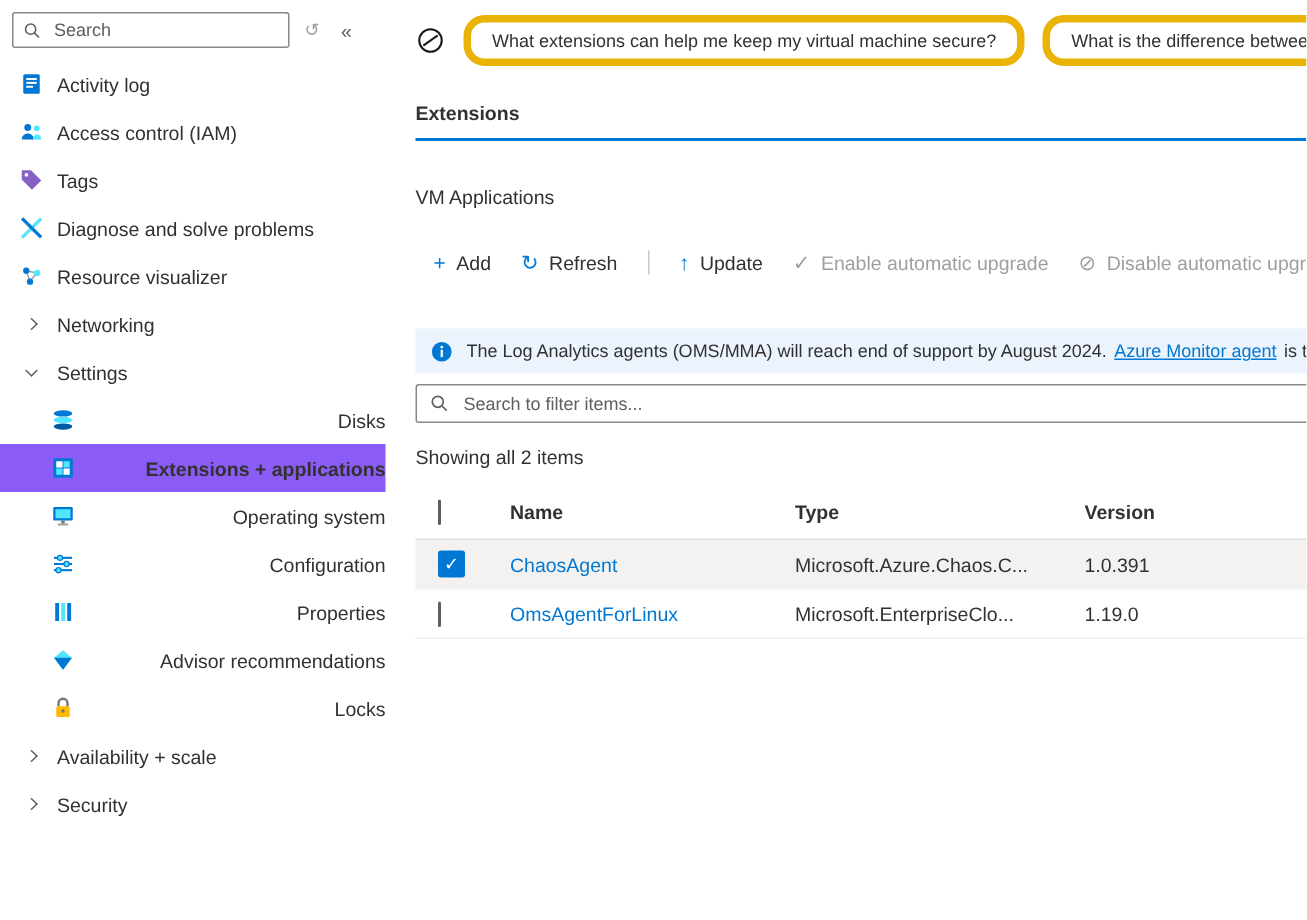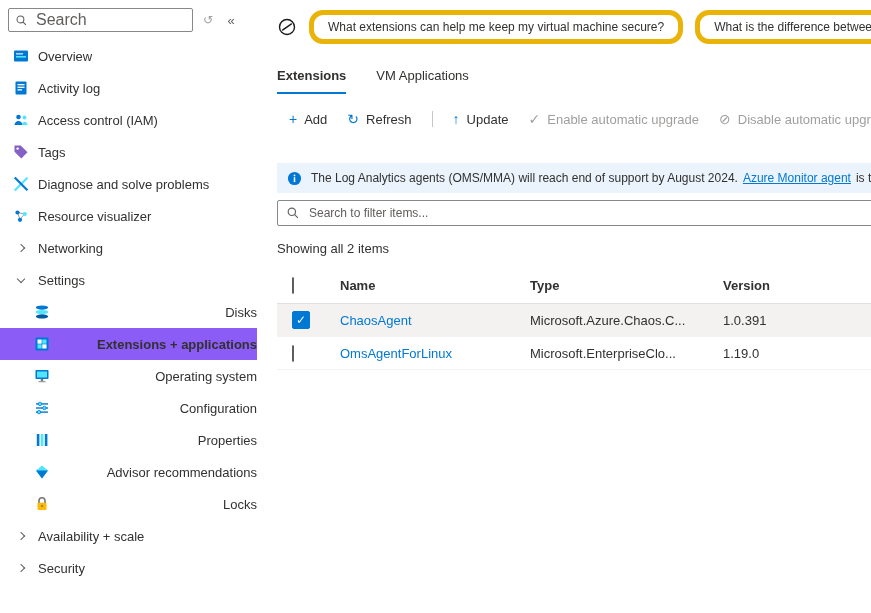--- a/index.html
+++ b/index.html
@@ -8,21 +8,21 @@
     width:871px; height:613px; overflow:hidden; position:relative;
     background:#fff; color:#323130;
     font-family:"Liberation Sans","DejaVu Sans",sans-serif;
   }
 
   
   .sidebar { position:absolute; left:0; top:0; width:257px; height:613px; background:#fff; }
   .sb-head { display:flex; align-items:center; gap:7px; padding:8px 6px 0 8px; }
   .sb-search { display:flex; align-items:center; gap:6px; border:1px solid #8a8886; border-radius:2px;
                height:24px; width:185px; padding:0 6px; background:#fff; }
-  .sb-search input { border:none; outline:none; flex:1; min-width:0; font-size:16px;
+  .sb-search input { border:none; outline:none; flex:1; min-width:0; font-size:12px;
                      font-family:inherit; color:#323130; background:transparent; }
   .sb-search input::placeholder { color:#605e5c; }
   .sb-head-btn { font-size:13px; color:#605e5c; cursor:pointer; width:16px; text-align:center; }
   .sb-head-btn.dim { color:#a19f9d; font-size:12px; }
   .menu { margin-top:8px; }
   .side-item { height:32px; display:flex; align-items:center; gap:9px; padding-left:12px;
                font-size:13px; cursor:pointer; white-space:nowrap; }
   .side-item.lvl1 { padding-left:33px;justify-content:space-between; }
   .side-item.selected { background:#8b5cf6; font-weight:bold; }
   .ibox, .chevbox { width:17px; height:17px; flex:none; display:flex; align-items:center; justify-content:center; }
@@ -32,21 +32,21 @@
   .chev.down  { transform:rotate(45deg); margin-top:-3px; }
 
   
   .main { position:absolute; left:257px; top:0; right:0; bottom:0; overflow:hidden; padding-left:20px; }
   .chips-row { display:flex; align-items:center; gap:12px; margin-top:10px; white-space:nowrap; }
   .copilot { width:20px; height:20px; flex:none; cursor:pointer; }
   .copilot svg { width:20px; height:20px; display:block; }
   .chip { border:5px solid #eab308; border-radius:14px; padding:5px 14px; font-size:12px;
           background:#fff; cursor:pointer; flex:none; color:#323130; }
 
-  .tabs { display:flex; gap:30px; margin-top:24px; }
+  .tabs { display:flex; gap:30px; margin-top:24px;flex-direction:column; }
   .tab { font-size:13px; padding-bottom:9px; cursor:pointer; border-bottom:2px solid transparent; }
   .tab.active { font-weight:bold; border-bottom-color:#0078d4; }
 
   .toolbar { display:flex; align-items:center; gap:20px; margin-top:11px; height:28px;
              white-space:nowrap; padding-left:12px; }
   .tb-item { display:flex; align-items:center; gap:7px; font-size:13px; cursor:pointer; }
   .tb-icon { color:#0078d4; font-size:14px; line-height:1; }
   .tb-item.disabled { color:#a19f9d; cursor:default; }
   .tb-item.disabled .tb-icon { color:#a19f9d; }
   .tb-divider { width:1px; height:16px; background:#c8c6c4; flex:none; }
@@ -88,30 +88,20 @@
             <circle cx="6.7" cy="6.7" r="4.2" fill="none" stroke="#605e5c" stroke-width="1.3"></circle>
             <line x1="9.9" y1="9.9" x2="13.5" y2="13.5" stroke="#605e5c" stroke-width="1.3"></line>
           </svg>
       </span>
       <input placeholder="Search" style="">
     </div>
     <span class="sb-head-btn dim">↺</span>
     <span class="sb-head-btn">«</span>
   </div>
   <div class="menu" id="sidebar-menu">
-      <div class="side-item">
-        <span class="ibox">
-          <svg viewBox="0 0 16 16">
-            <rect x="1" y="2.5" width="14" height="11" rx="1" fill="#0078d4"></rect>
-            <rect x="3" y="5" width="7" height="1.6" fill="#b3d7f2"></rect>
-            <rect x="3" y="8" width="10" height="1.6" fill="#50e6ff"></rect>
-          </svg>
-        </span>
-        <span>Overview</span>
-      </div>
       <div class="side-item">
         <span class="ibox">
           <svg viewBox="0 0 16 16">
             <rect x="2.5" y="1.5" width="11" height="13" rx="1" fill="#0078d4"></rect>
             <rect x="4.5" y="4" width="7" height="1.3" fill="#fff"></rect>
             <rect x="4.5" y="6.6" width="7" height="1.3" fill="#fff"></rect>
             <rect x="4.5" y="9.2" width="4.5" height="1.3" fill="#fff"></rect>
           </svg>
         </span>
         <span>Activity log</span>

